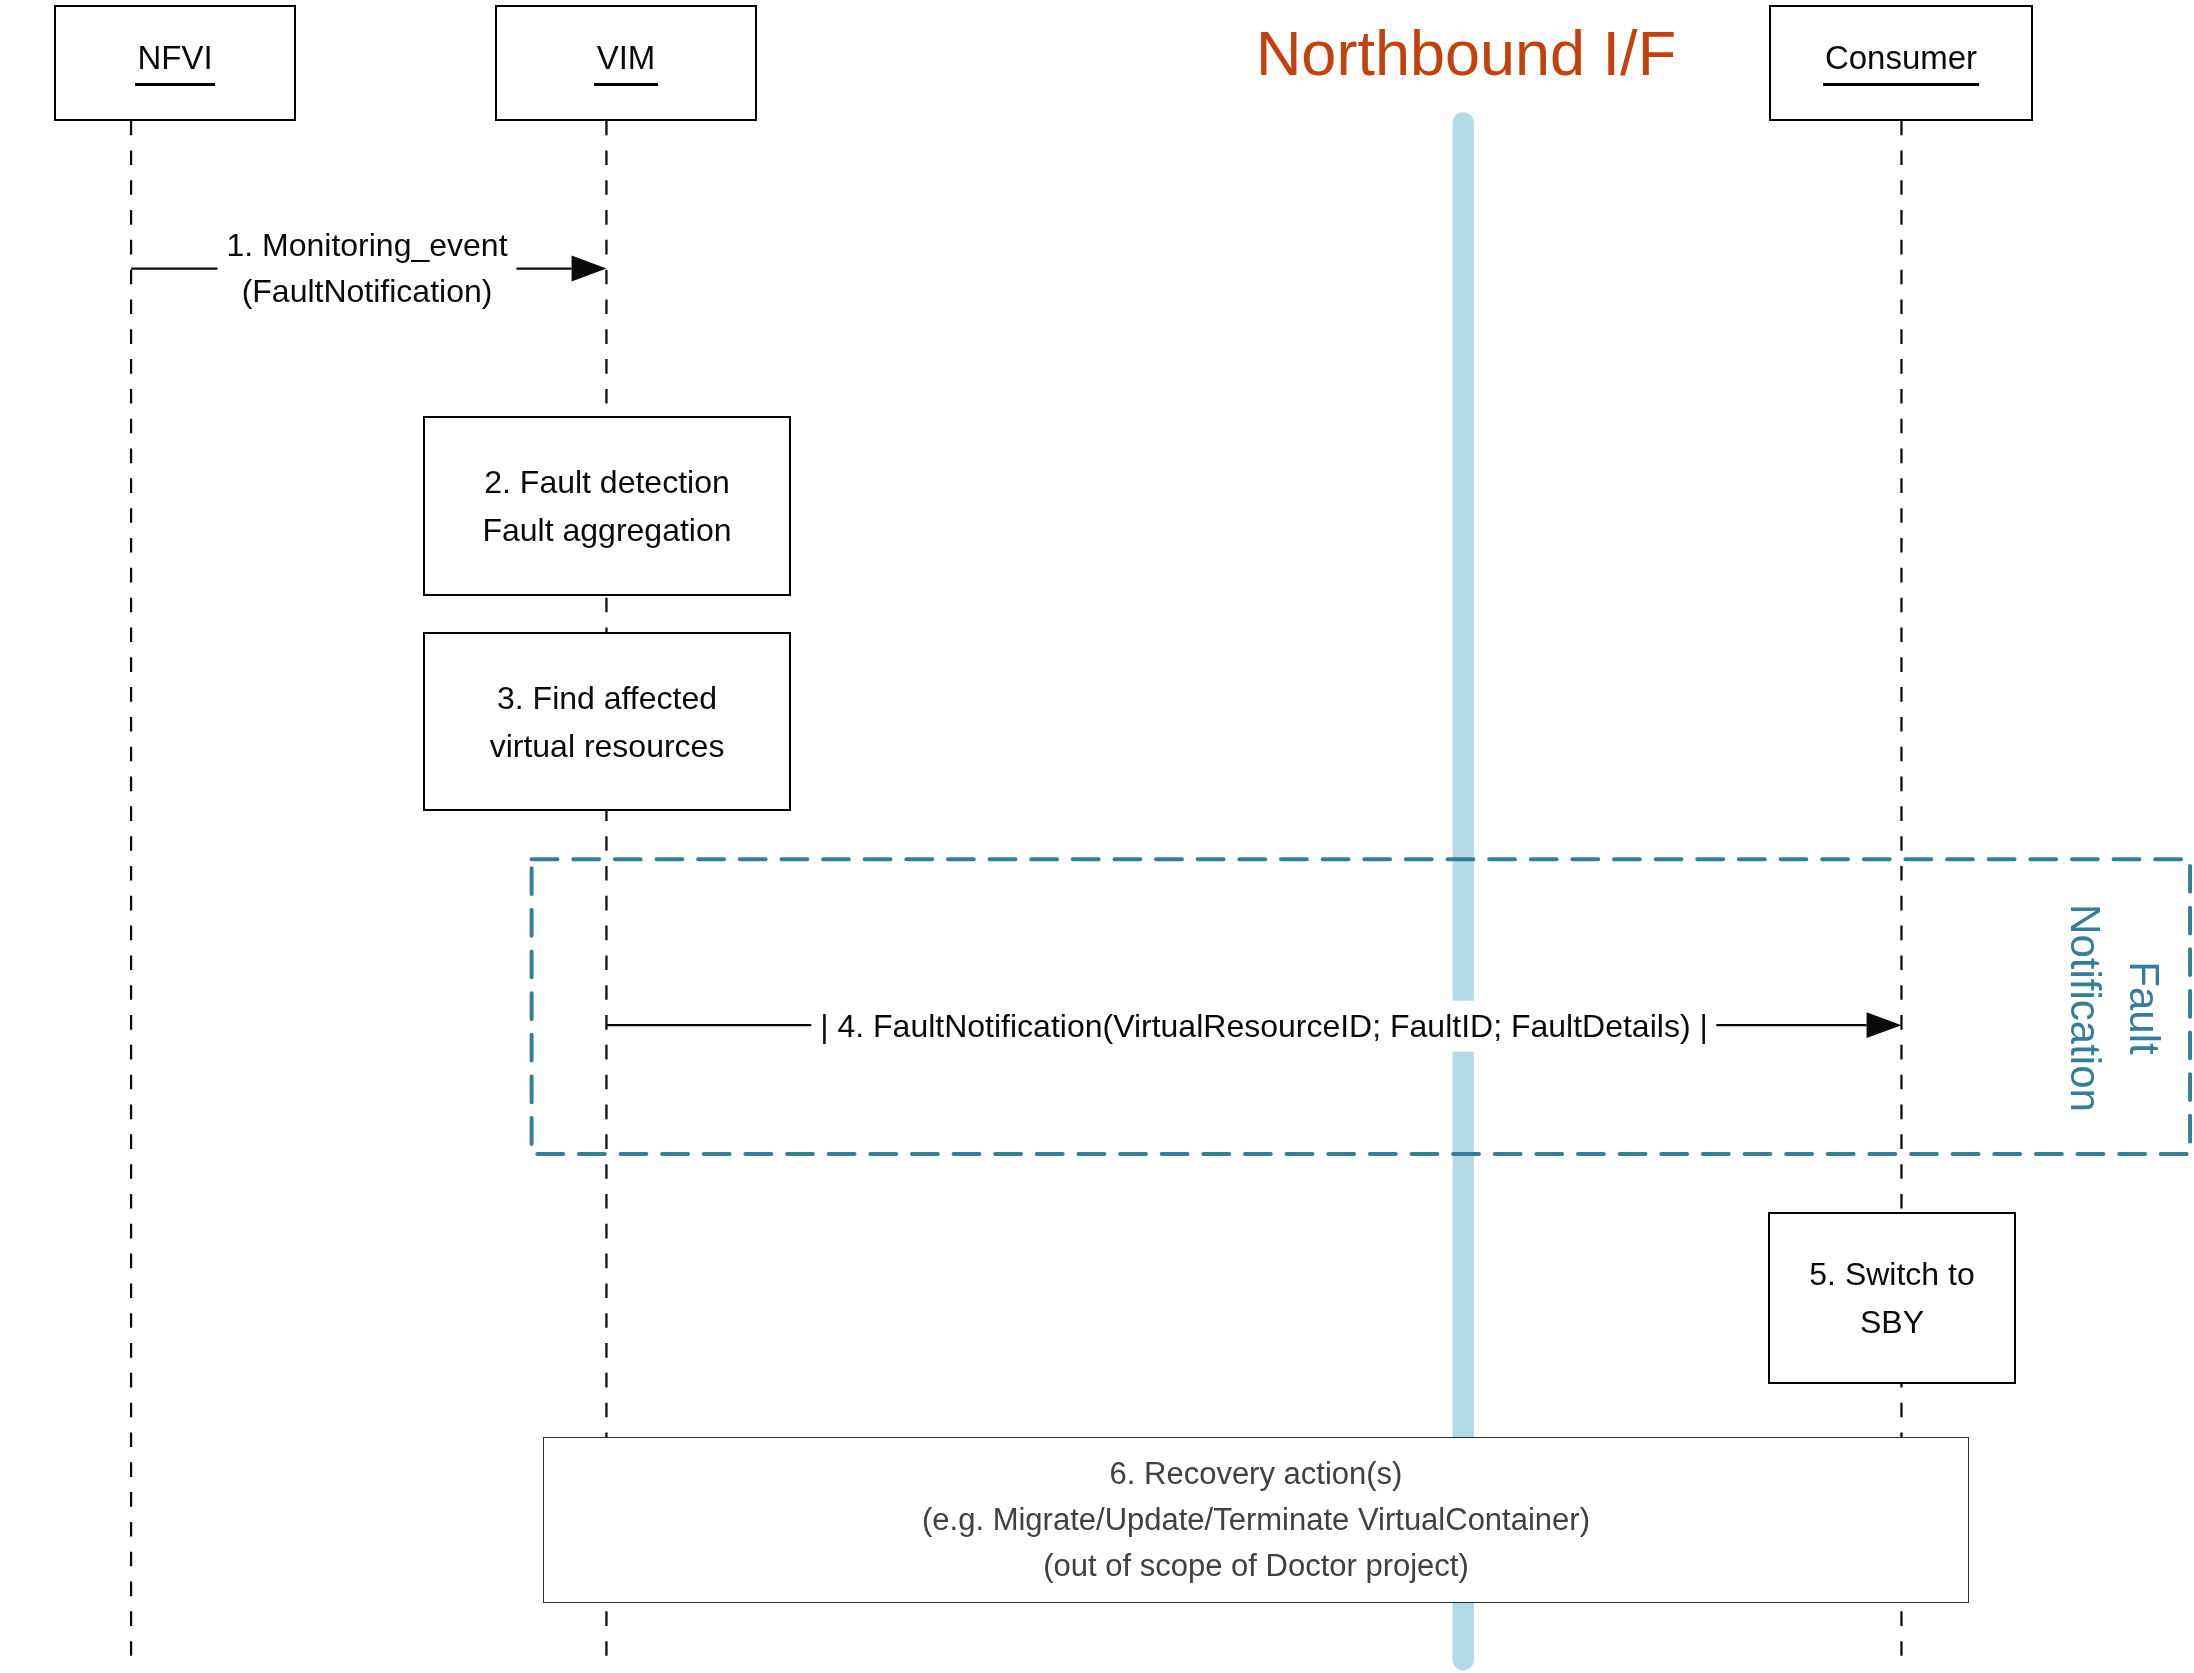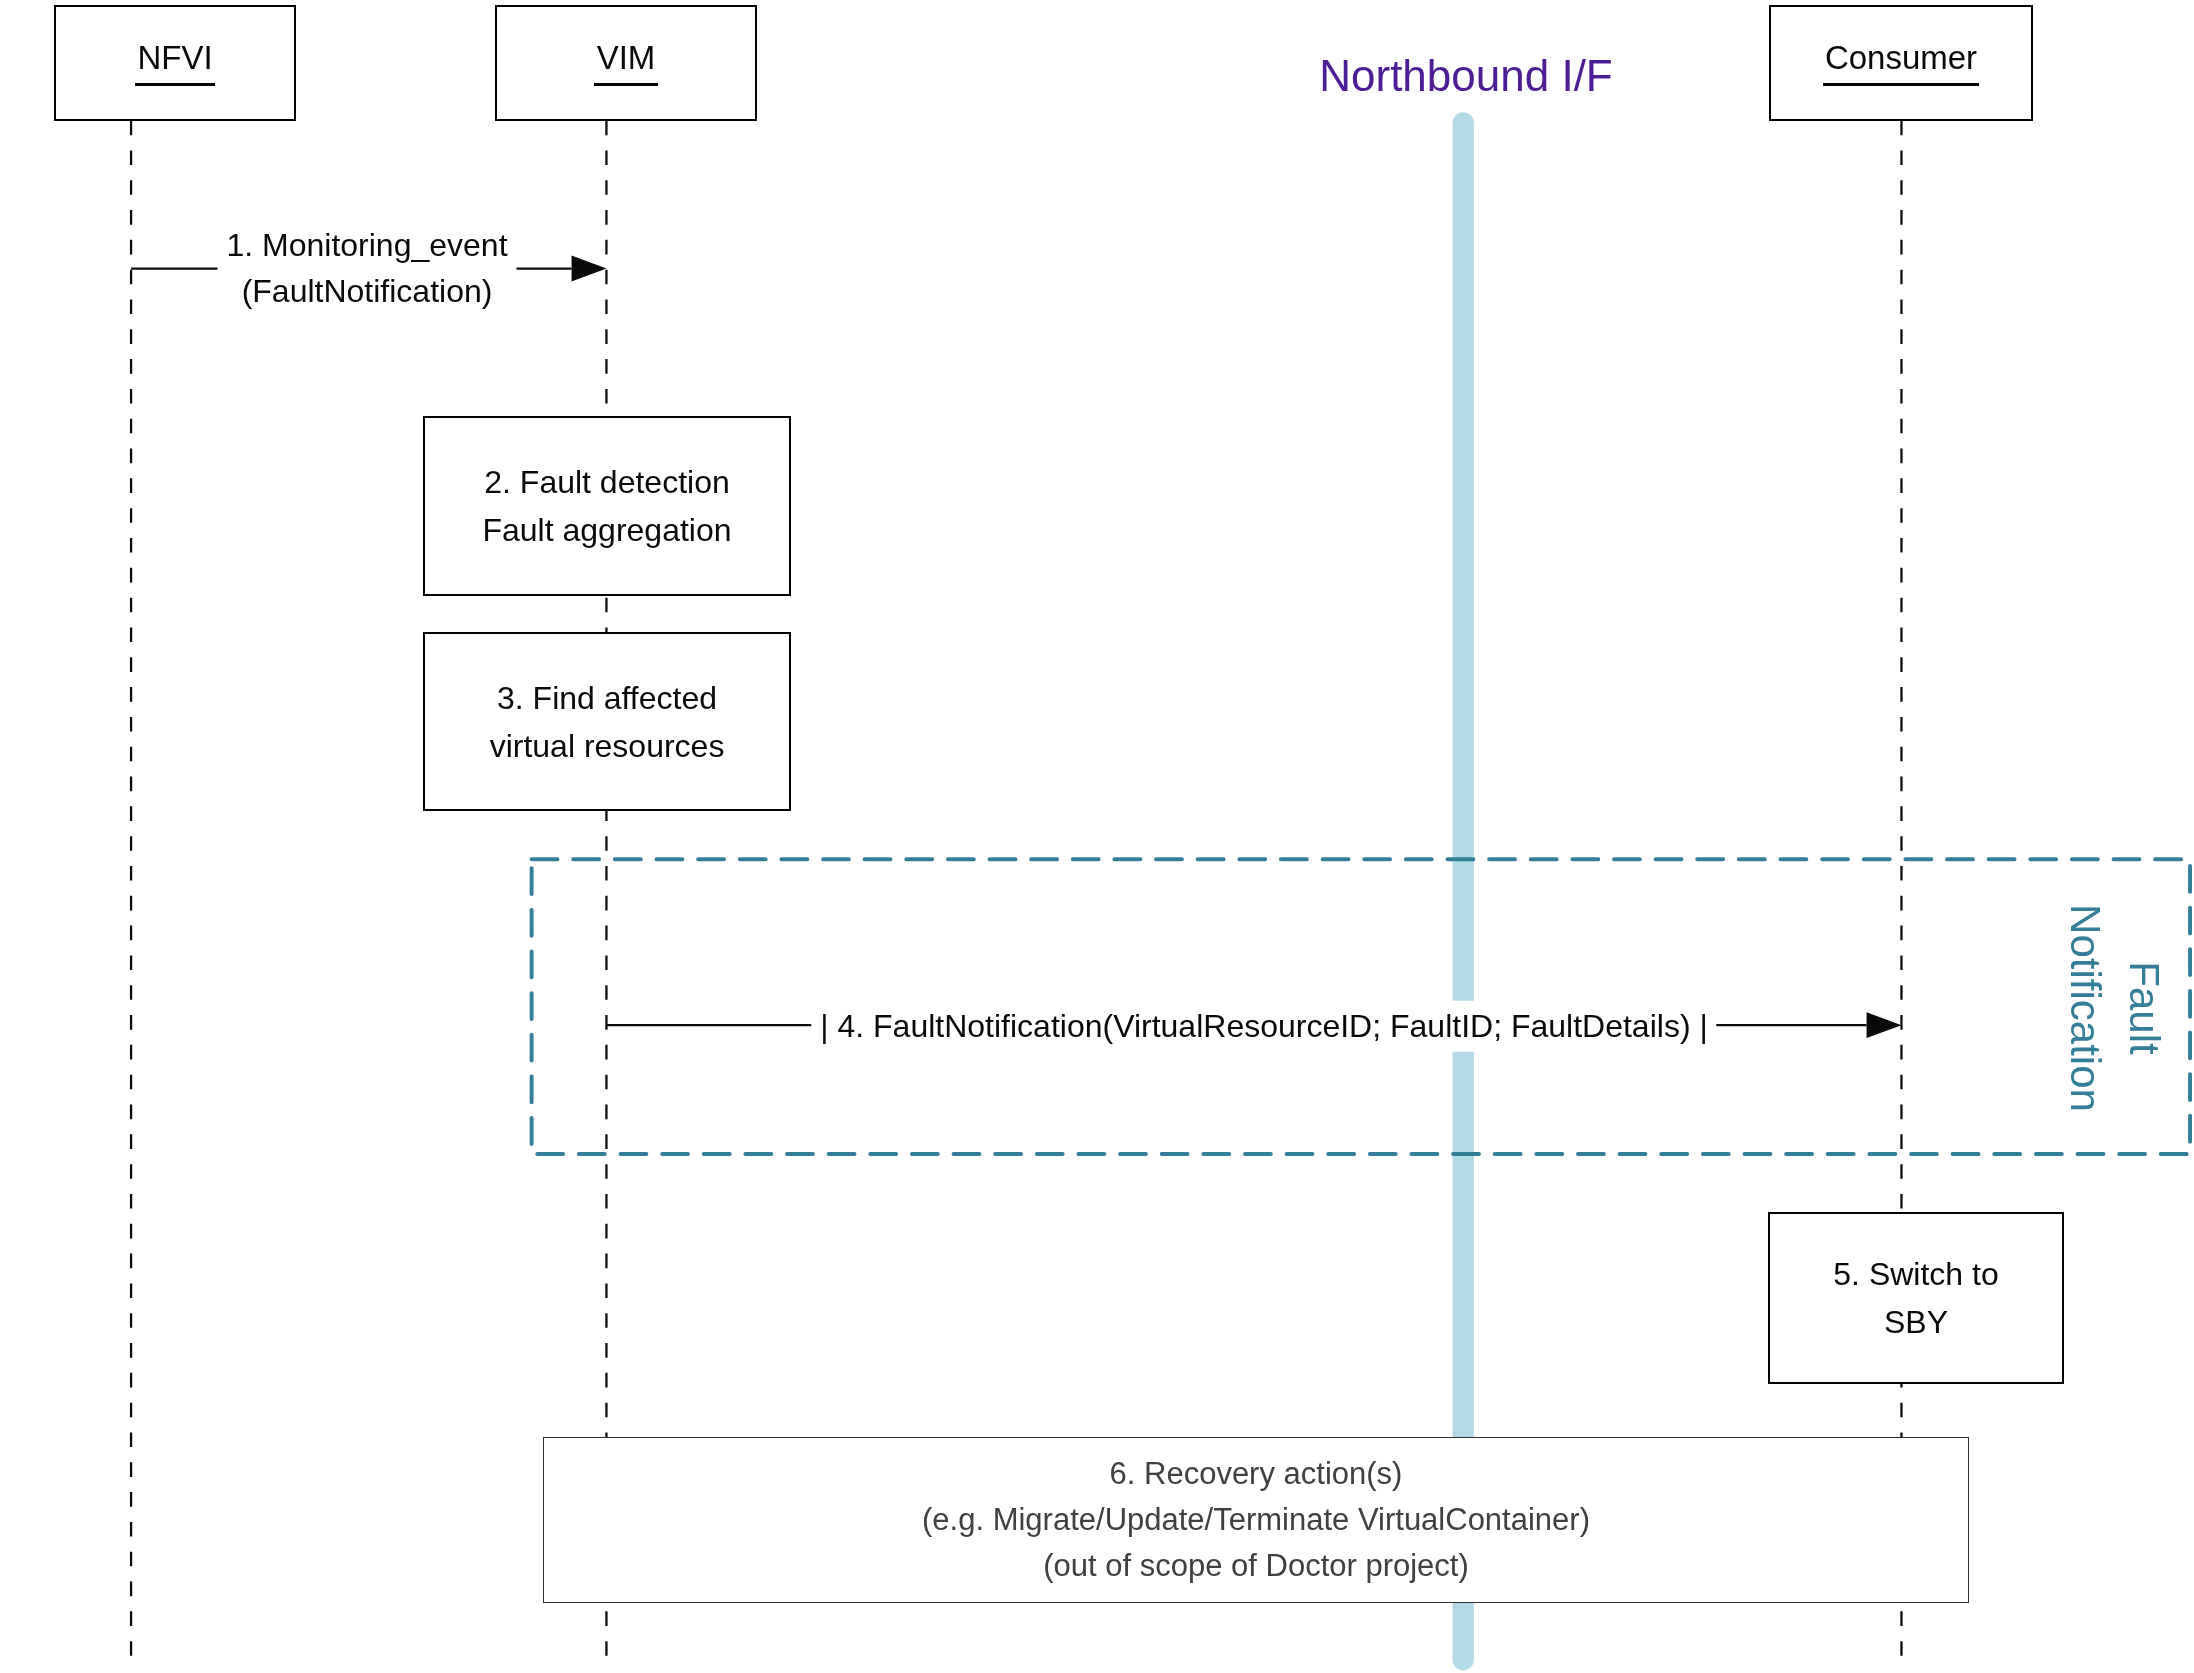--- a/index.html
+++ b/index.html
@@ -66,25 +66,24 @@
     text-align: center;
     font-size: 32px;
     line-height: 46px;
     transform: translate(-50%, -50%);
     white-space: nowrap;
     padding: 2.3px 9px;
   }
 
   .diagram-title {
     z-index: 3;
-    color: #4c1d95;
-    font-size: 44px;
+    color: #c2410c;
+    font-size: 63px;
     transform: translateX(-50%);
     white-space: nowrap;
-    margin-top: 34px;
   }
 
   .group-label {
     z-index: 2;
     color: #337e98;
     font-size: 42px;
     line-height: 59px;
     text-align: center;
     transform: translate(-50%, -50%) rotate(90deg);
     white-space: nowrap;
@@ -139,21 +138,21 @@
     <div>virtual resources</div>
   </div>
 
   <div class="abs msg-label" style="left:1264px; top:1026px;">| 4. FaultNotification(VirtualResourceID; FaultID; FaultDetails) |</div>
 
   <div class="abs group-label" style="left:2115px; top:1008px;">
     <div>Fault</div>
     <div>Notification</div>
   </div>
 
-  <div class="abs proc-box" style="left:1768px; top:1212px; width:296px; height:172px;">
+  <div class="abs proc-box" style="left:1768px; top:1212px; width:248px; height:172px;">
     <div>5. Switch to</div>
     <div>SBY</div>
   </div>
 
   <div class="abs note-box" style="left:543px; top:1437px; width:1426px; height:166px;">
     <div>6. Recovery action(s)</div>
     <div>(e.g. Migrate/Update/Terminate VirtualContainer)</div>
     <div>(out of scope of Doctor project)</div>
   </div>
 

